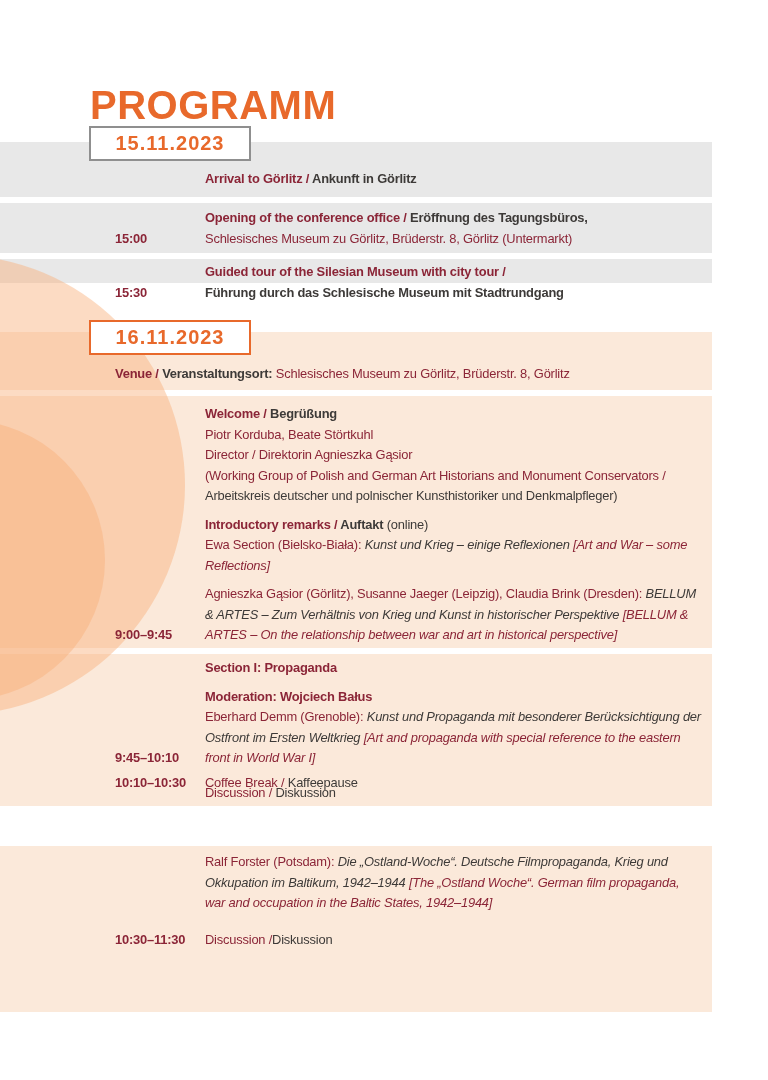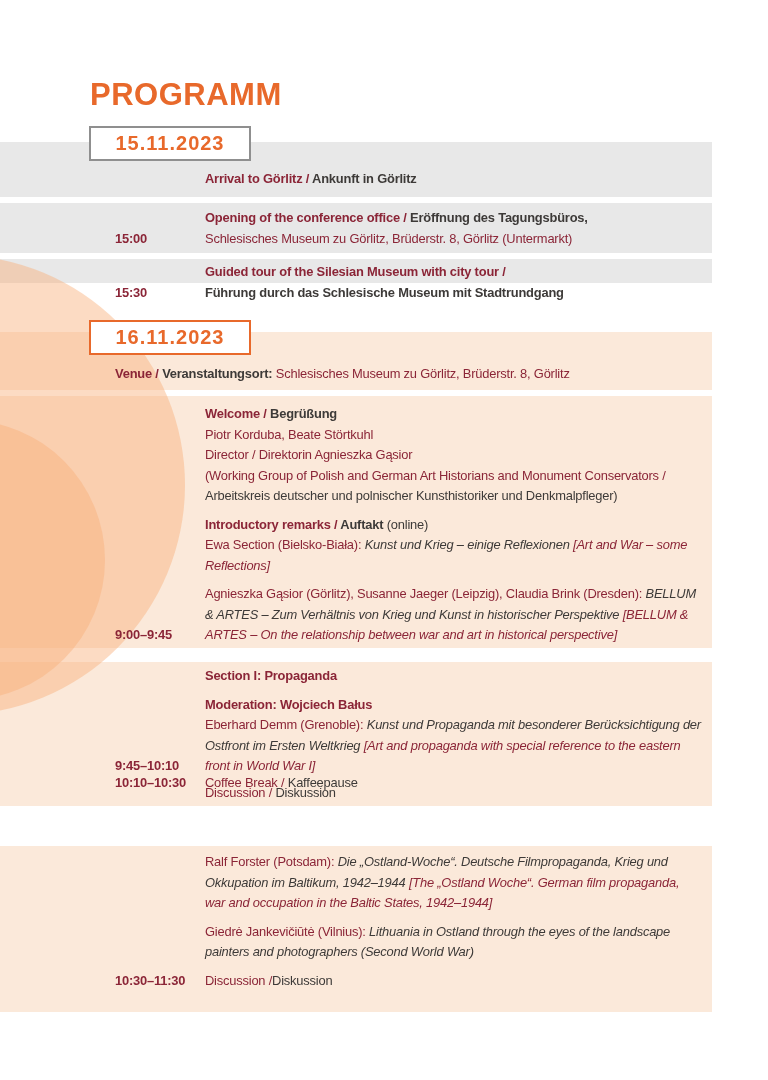--- a/index.html
+++ b/index.html
@@ -8,21 +8,21 @@
   }
   html,body{margin:0;padding:0;background:#ffffff;}
   #canvas{
     position:relative; width:768px; height:1080px; overflow:hidden;
     background:#ffffff;
     font-family:"Liberation Sans", sans-serif;
     font-size:12.9px; letter-spacing:-0.2px; color:var(--maroon);
   }
   .page-title{
     position:absolute; left:90px; top:56px;
-    font-size:31px; font-weight:bold; color:var(--orange); letter-spacing:0.5px;
+    font-size:40px; font-weight:bold; color:var(--orange); letter-spacing:0.5px;
     z-index:5;
   }
   .date-badge{
     position:absolute; left:89px; width:158px; height:31px;
     background:#ffffff; display:flex; align-items:center; justify-content:center;
     font-size:20px; font-weight:bold; color:var(--orange); letter-spacing:1px;
     z-index:6;
   }
   .date-badge.b-gray{border:2px solid var(--box-gray);}
   .date-badge.b-orange{border:2px solid var(--orange);}
@@ -96,21 +96,21 @@
             <div class="line"><span class="s-m">Director / Direktorin Agnieszka Gąsior</span></div>
             <div class="line"><span class="s-m">(Working Group of Polish and German Art Historians and Monument Conservators / </span><span class="s-d">Arbeitskreis deutscher und polnischer Kunsthistoriker und Denkmalpfleger)</span></div>
             <div class="gap8"></div>
             <div class="line"><span class="s-m s-b">Introductory remarks / </span><span class="s-d s-b">Auftakt</span><span class="s-d"> (online)</span></div>
             <div class="line"><span class="s-m">Ewa Section (Bielsko-Biała): </span><span class="s-d s-i">Kunst und Krieg – einige Reflexionen </span><span class="s-m s-i">[Art and War – some Reflections]</span></div>
             <div class="gap8"></div>
             <div class="line"><span class="s-m">Agnieszka Gąsior (Görlitz), Susanne Jaeger (Leipzig), Claudia Brink (Dresden): </span><span class="s-d s-i">BELLUM &amp; ARTES – Zum Verhältnis von Krieg und Kunst in historischer Perspektive </span><span class="s-m s-i">[BELLUM &amp; ARTES – On the relationship between war and art in historical perspective]</span></div>
           </div>
         </div>
       </div>
-      <div class="block peach" style="top: 654px; height: 120px; padding-top: 4px; margin-top: 8px;">
+      <div class="block peach" style="top: 654px; height: 120px; padding-top: 4px;">
         <div class="brow">
           <div class="time">&nbsp;</div>
           <div class="content">
             <div class="line"><span class="s-m s-b">Section I: Propaganda</span></div>
             <div class="gap8"></div>
           </div>
         </div>
         <div class="brow">
           <div class="time">9:45–10:10</div>
           <div class="content">
@@ -134,21 +134,20 @@
             <div class="line"><span class="s-m">Coffee Break / </span><span class="s-d">Kaffeepause</span></div>
           </div>
         </div>
       </div>
       <div class="block peach" style="top: 846px; height: 166px; padding-top: 6px;">
         <div class="brow">
           <div class="time">10:30–11:30</div>
           <div class="content">
             <div class="line"><span class="s-m">Ralf Forster (Potsdam): </span><span class="s-d s-i">Die „Ostland-Woche“. Deutsche Filmpropaganda, Krieg und Okkupation im Baltikum, 1942–1944 </span><span class="s-m s-i">[The „Ostland Woche“. German film propaganda, war and occupation in the Baltic States, 1942–1944]</span></div>
             <div class="gap8"></div>
-            <div class="line"><span class="s-m">Giedrė Jankevičiūtė (Vilnius): </span><span class="s-d s-i">Lithuania in Ostland through the eyes of the landscape painters and photographers (Second World War)</span></div>
             <div class="gap8"></div>
             <div class="line"><span class="s-m">Discussion /</span><span class="s-d">Diskussion</span></div>
           </div>
         </div>
       </div>
     </div>
 
   <div class="circle" id="circle-a"></div>
   <div class="circle" id="circle-b"></div>
 

